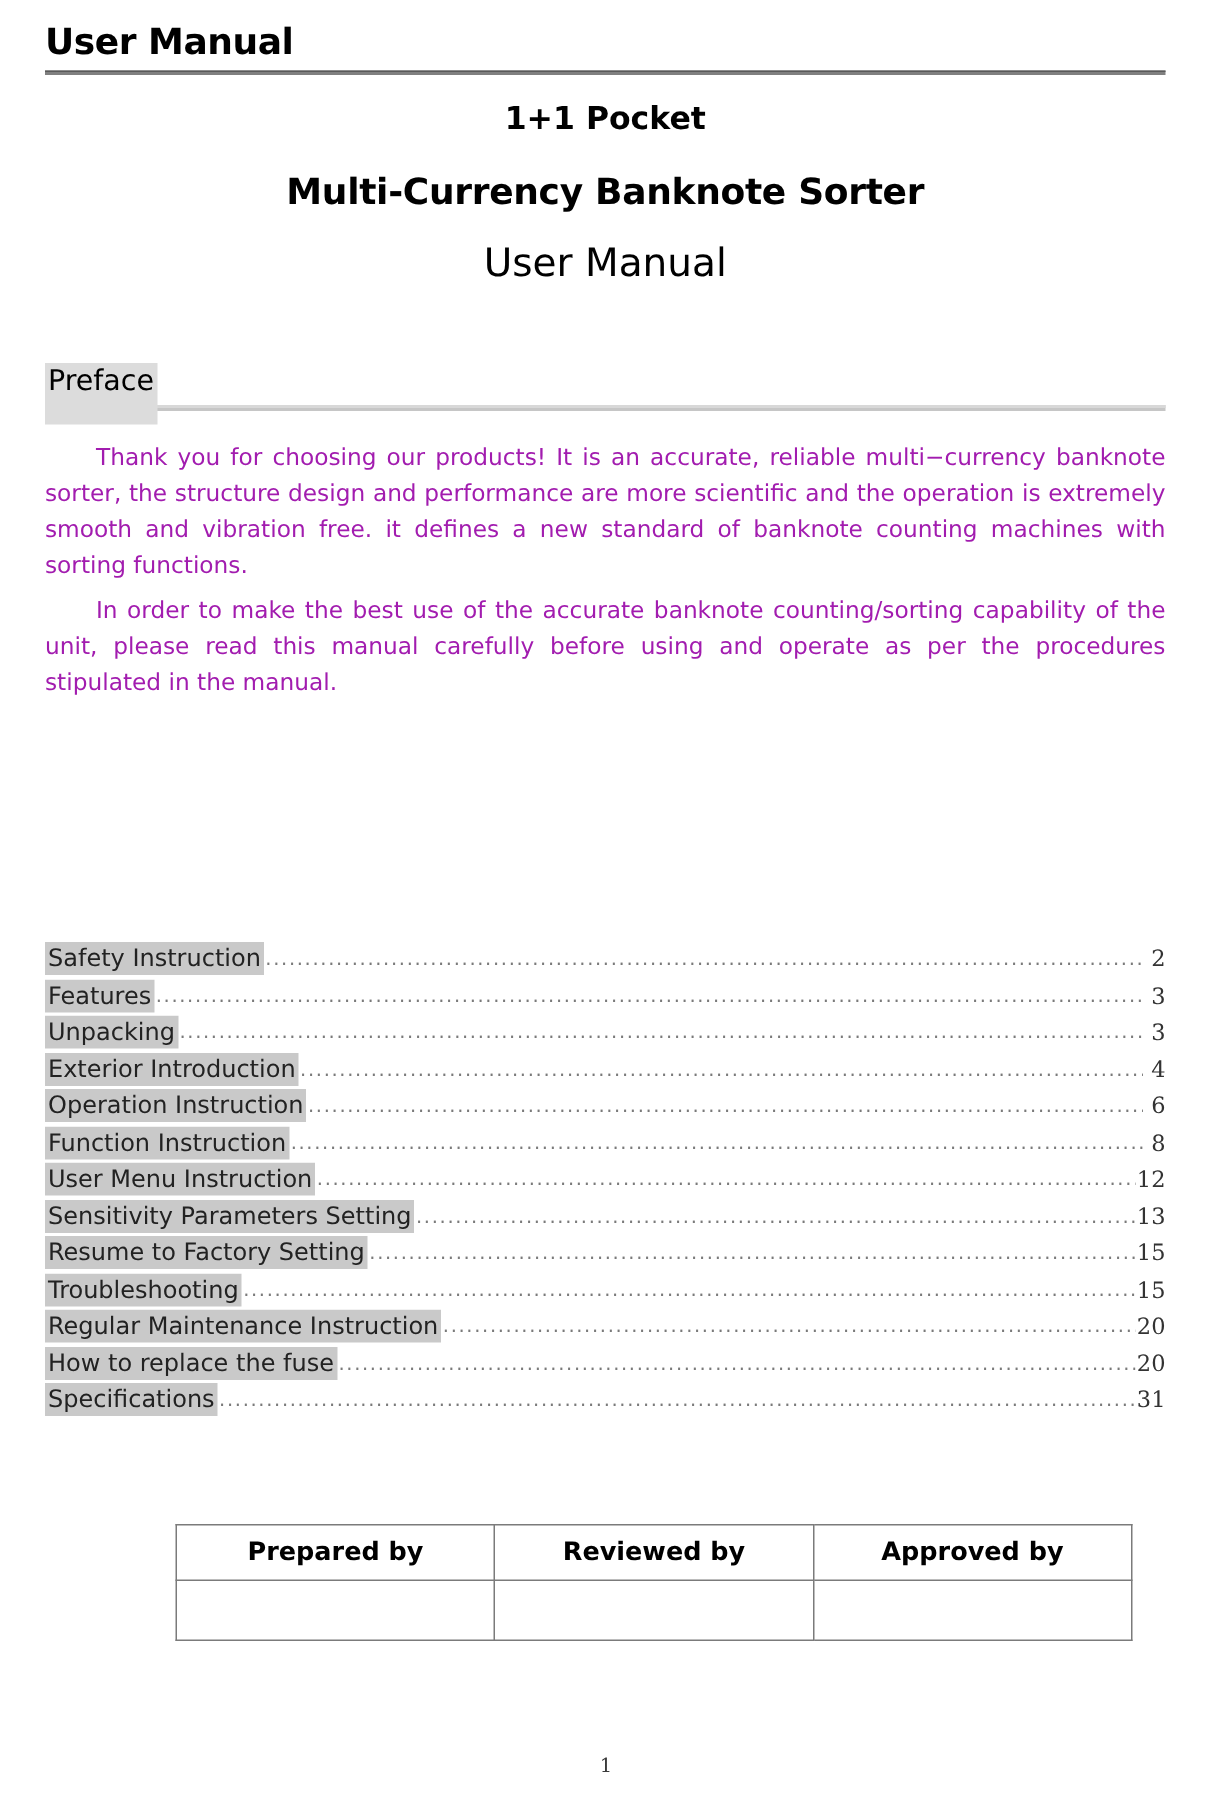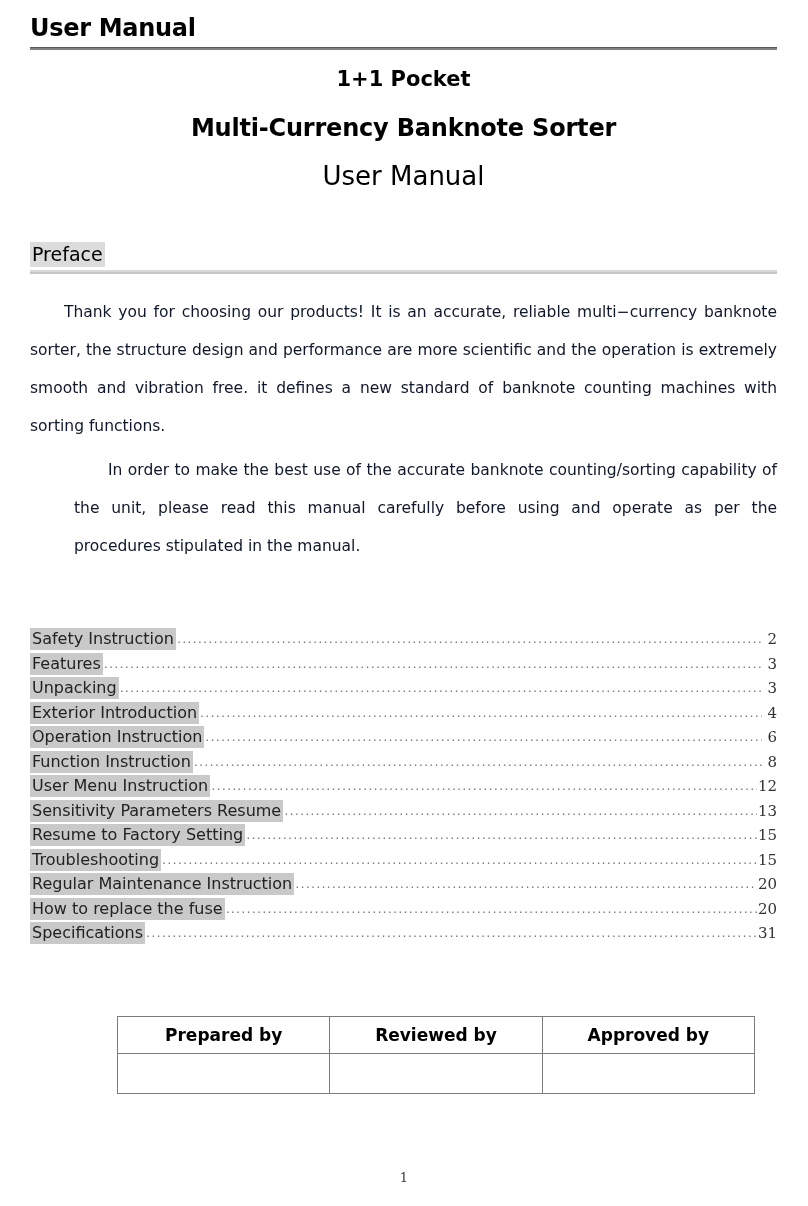--- a/index.html
+++ b/index.html
@@ -92,49 +92,48 @@
   }
   .section-heading {
     font-size: 19px;
     line-height: 23px;
     font-weight: normal;
     margin: 0;
     display: block;
   }
   .section-heading .hl {
     background: #dcdcdc;
-    padding: 1px 2px 2px 2px;
+    padding: 1px 2px 18px 2px;
     text-align: right;
   }
   .section-rule {
     margin-top: 4px;
     width: 747px;
     height: 4px;
     background: #c6c6c6;
     border-top: 2px solid #d8d8d8;
     box-sizing: border-box;
   }
 
   
   .body-text {
     position: absolute;
     left: 30px;
     width: 747px;
     font-size: 15.5px;
-    line-height: 38px;
+    line-height: 24px;
     text-align: justify;
-    color: #0f172a;
+    color: #a21caf;
   }
   .body-text p {
     margin: 0;
     text-indent: 34px;
   }
   .body-text p + p {
     margin-top: 6px;
-    margin-left: 44px;
   }
 
   
   .toc {
     position: absolute;
     left: 30px;
     width: 747px;
   }
   .toc-row {
     display: flex;
@@ -269,21 +268,21 @@
         <span class="toc-label">Function Instruction</span>
         <span class="toc-dots">...........................................................................................................................................................</span>
         <span class="toc-page">8</span>
       </div>
       <div class="toc-row">
         <span class="toc-label">User Menu Instruction</span>
         <span class="toc-dots">...........................................................................................................................................................</span>
         <span class="toc-page">12</span>
       </div>
       <div class="toc-row">
-        <span class="toc-label">Sensitivity Parameters Resume</span>
+        <span class="toc-label">Sensitivity Parameters Setting</span>
         <span class="toc-dots">...........................................................................................................................................................</span>
         <span class="toc-page">13</span>
       </div>
       <div class="toc-row">
         <span class="toc-label">Resume to Factory Setting</span>
         <span class="toc-dots">...........................................................................................................................................................</span>
         <span class="toc-page">15</span>
       </div>
       <div class="toc-row">
         <span class="toc-label">Troubleshooting</span>

